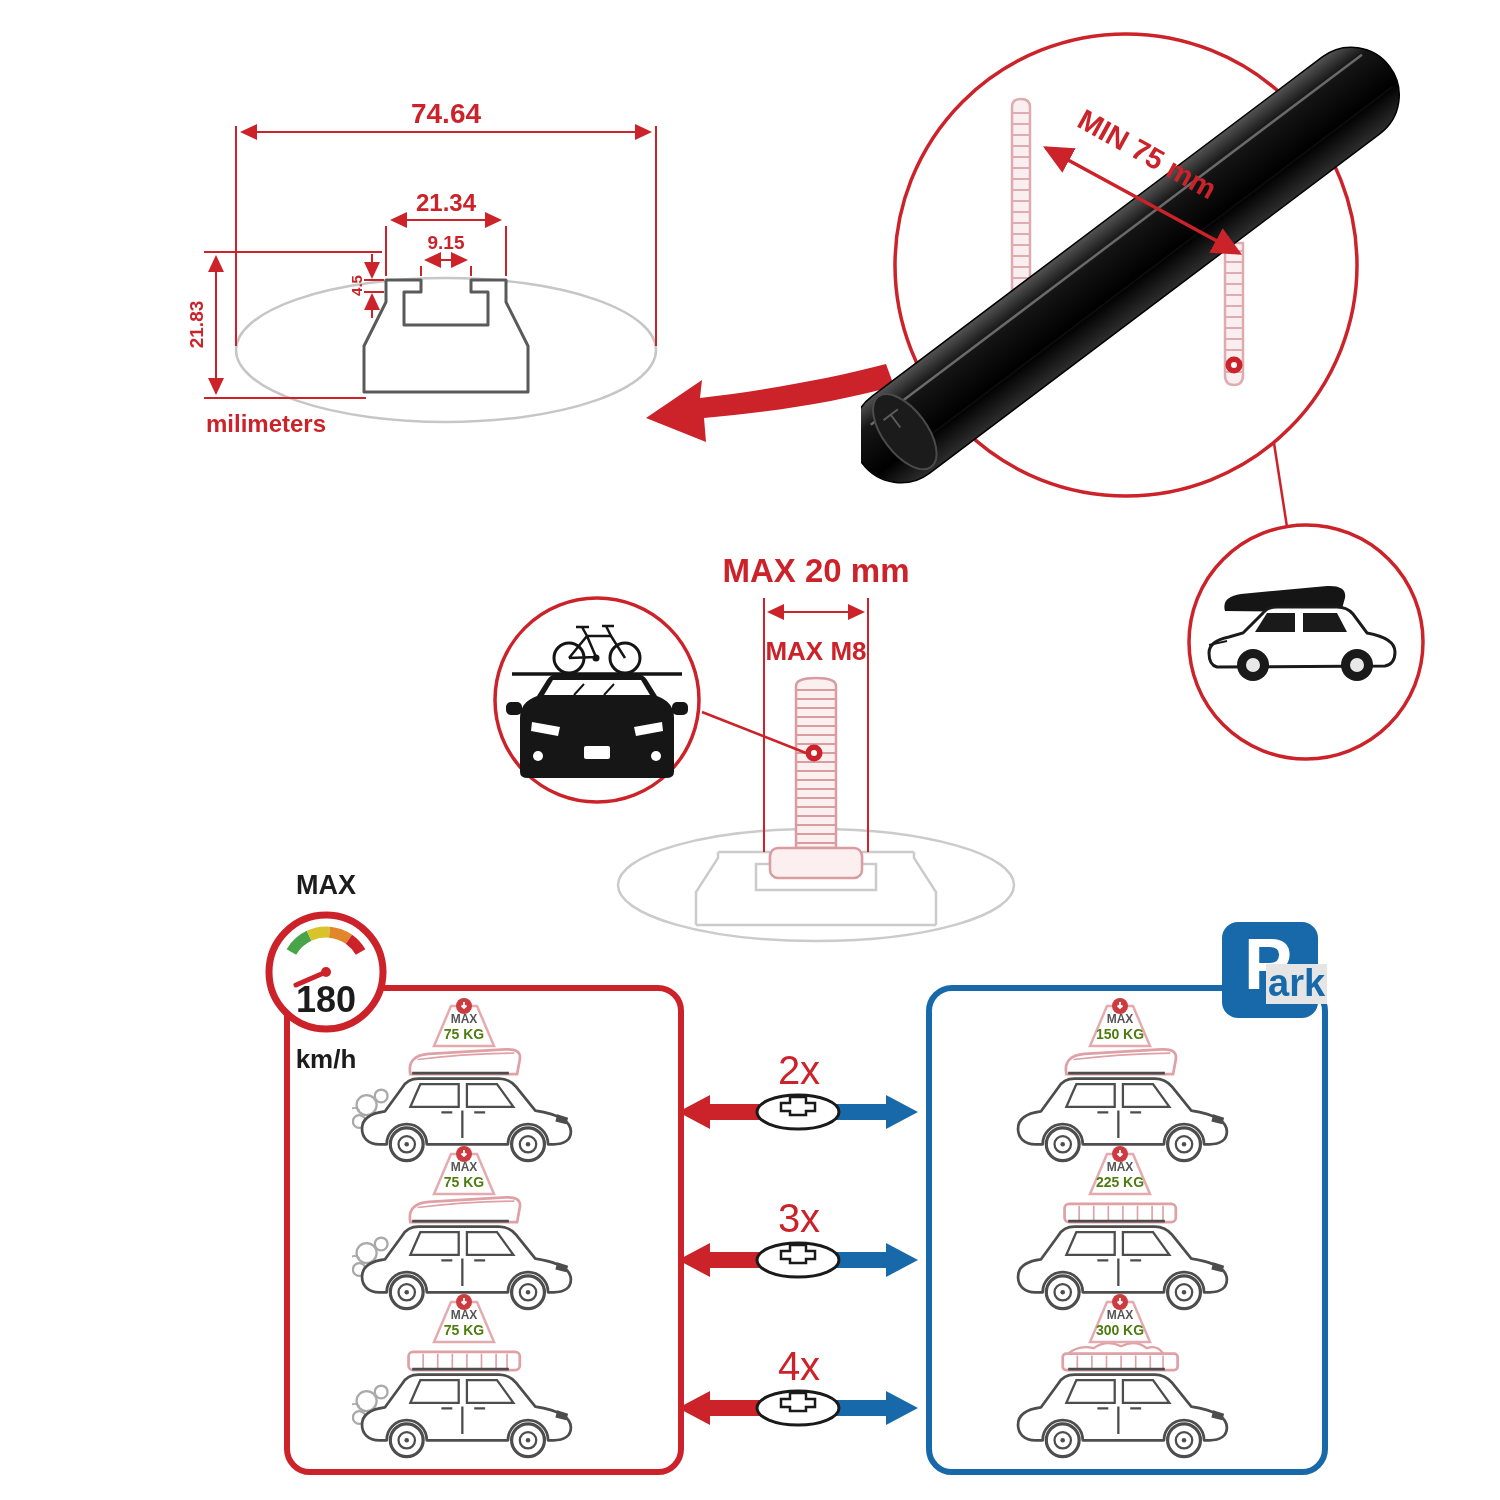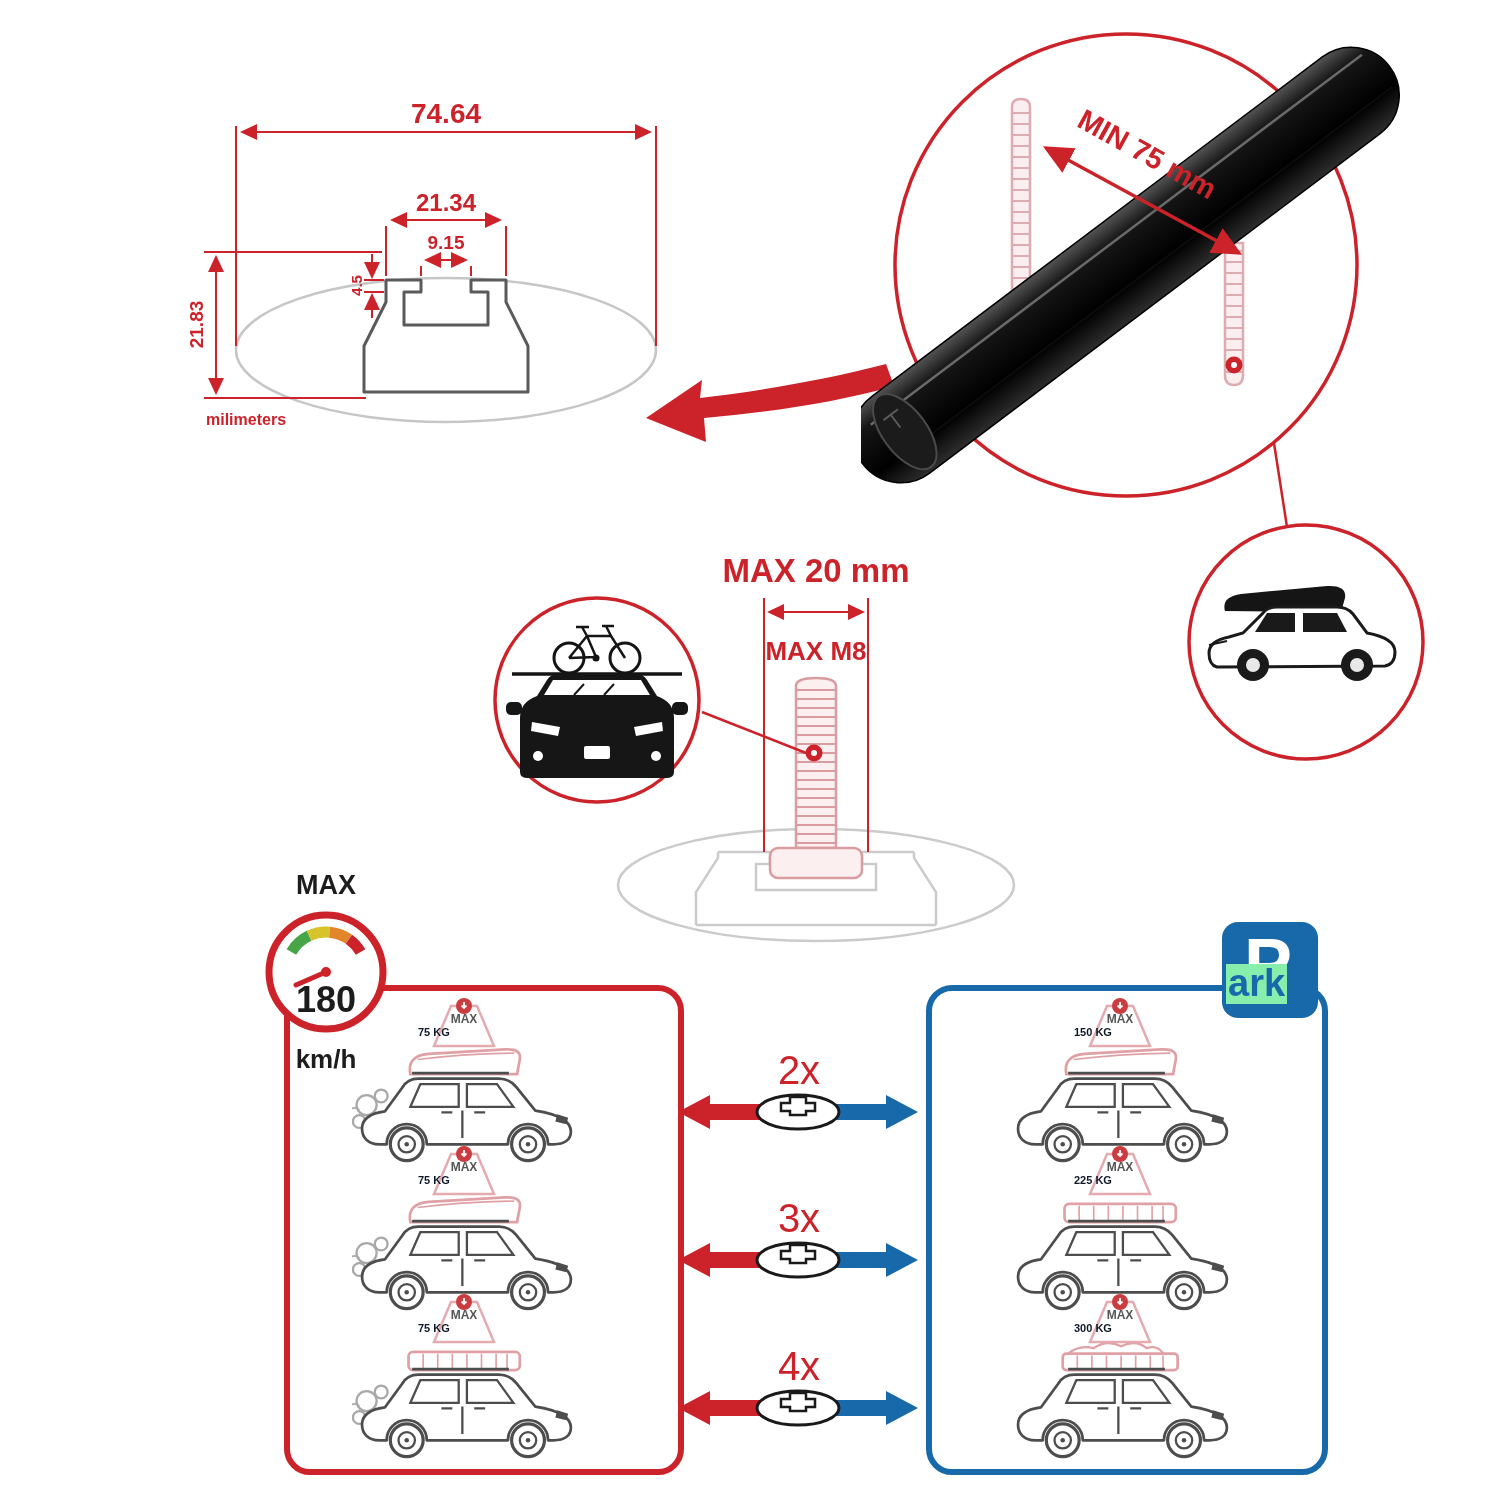--- a/index.html
+++ b/index.html
@@ -7,24 +7,24 @@
           font-family:"Liberation Sans",sans-serif;margin-left:6px;}
   .abs{position:absolute;}
   .lbl{position:absolute;color:#cc2229;font-weight:bold;text-align:center;line-height:1;}
   .blk{color:#1c1c1c;}
   .panel{position:absolute;background:#fff;border-radius:26px;}
   .panel.red{border:6px solid #cc2229;}
   .panel.blue{border:6px solid #1769aa;}
   .load-tag{position:absolute;width:92px;height:54px;}
   .load-tag svg{position:absolute;left:0;top:0;width:100%;height:100%;}
   .tag-max{position:absolute;top:17px;width:100%;text-align:center;font-size:12px;font-weight:bold;color:#555;line-height:1;}
-  .tag-val{position:absolute;top:31px;width:100%;text-align:left;font-size:11px;font-weight:bold;color:#0f172a;line-height:1;}
+  .tag-val{position:absolute;top:31px;width:100%;text-align:center;font-size:14px;font-weight:bold;color:#4d7c0f;line-height:1;}
   .park-sign{position:absolute;left:1216px;top:922px;width:96px;height:96px;background:#1769aa;border-radius:16px;}
   .park-p{position:absolute;left:22px;top:6px;color:#fff;font-size:72px;font-weight:bold;line-height:1;}
-  .park-ark{position:absolute;left:1220px;top:964px;color:#1769aa;background:#86efac;font-size:38px;font-weight:bold;line-height:1.05;padding:0 2px;}
+  .park-ark{position:absolute;left:1260px;top:964px;color:#1769aa;background:#e5e5e5;font-size:38px;font-weight:bold;line-height:1.05;padding:0 2px;}
   .count{position:absolute;width:120px;text-align:center;color:#cc2229;font-size:40px;font-weight:normal;line-height:1;}
 </style>
 </head>
 <body>
 
 <div id="canvas">
 
   <svg style="position:absolute;width:0;height:0" aria-hidden="true">
     <defs>
       <marker id="arr" markerWidth="9" markerHeight="9" refX="7.5" refY="4" orient="auto-start-reverse">
@@ -92,21 +92,21 @@
       <line x1="28" y1="162" x2="206" y2="162"></line>
       <line x1="28" y1="308" x2="190" y2="308"></line>
       <line x1="40" y1="167" x2="40" y2="303" marker-start="url(#arr)" marker-end="url(#arr)"></line>
     </g>
   </svg>
   <div class="lbl" style="left:340px;top:100px;width:200px;font-size:28px">74.64</div>
   <div class="lbl" style="left:360px;top:191px;width:160px;font-size:24px">21.34</div>
   <div class="lbl" style="left:380px;top:233px;width:120px;font-size:19px">9.15</div>
   <div class="lbl" style="left:330px;top:278px;width:40px;font-size:15px;transform:rotate(-90deg)">4.5</div>
   <div class="lbl" style="left:155px;top:315px;width:70px;font-size:19px;transform:rotate(-90deg)">21.83</div>
-  <div class="lbl" style="left:200px;top:412px;font-size:16px">milimeters</div>
+  <div class="lbl" style="left:200px;top:412px;font-size:24px">milimeters</div>
 
   <svg class="abs" style="left:632px;top:352px" width="280" height="130" viewBox="0 0 280 130">
     <path d="M8,66 L64,28 L62,46 C130,38 195,26 248,12 L256,34 C200,50 135,60 66,66 L68,90 Z" fill="#cc2229"></path>
   </svg>
 
   <svg class="abs" style="left:855px;top:15px" width="580" height="770" viewBox="0 0 580 770">
     <circle cx="265" cy="250" r="231" fill="#fff" stroke="#cc2229" stroke-width="3.5"></circle>
     <g stroke="#dcacb0">
       <path d="M151,92 Q151,84 160,84 Q169,84 169,92 V292 H151 Z" fill="#faeef0" stroke-width="2.5"></path>
       <path d="M151,98 H169 M151,109 H169 M151,120 H169 M151,131 H169 M151,142 H169 M151,153 H169 M151,164 H169 M151,175 H169 M151,186 H169 M151,197 H169 M151,208 H169 M151,219 H169 M151,230 H169 M151,241 H169 M151,252 H169 M151,263 H169 M151,274 H169 M151,285 H169" stroke-width="2"></path>

